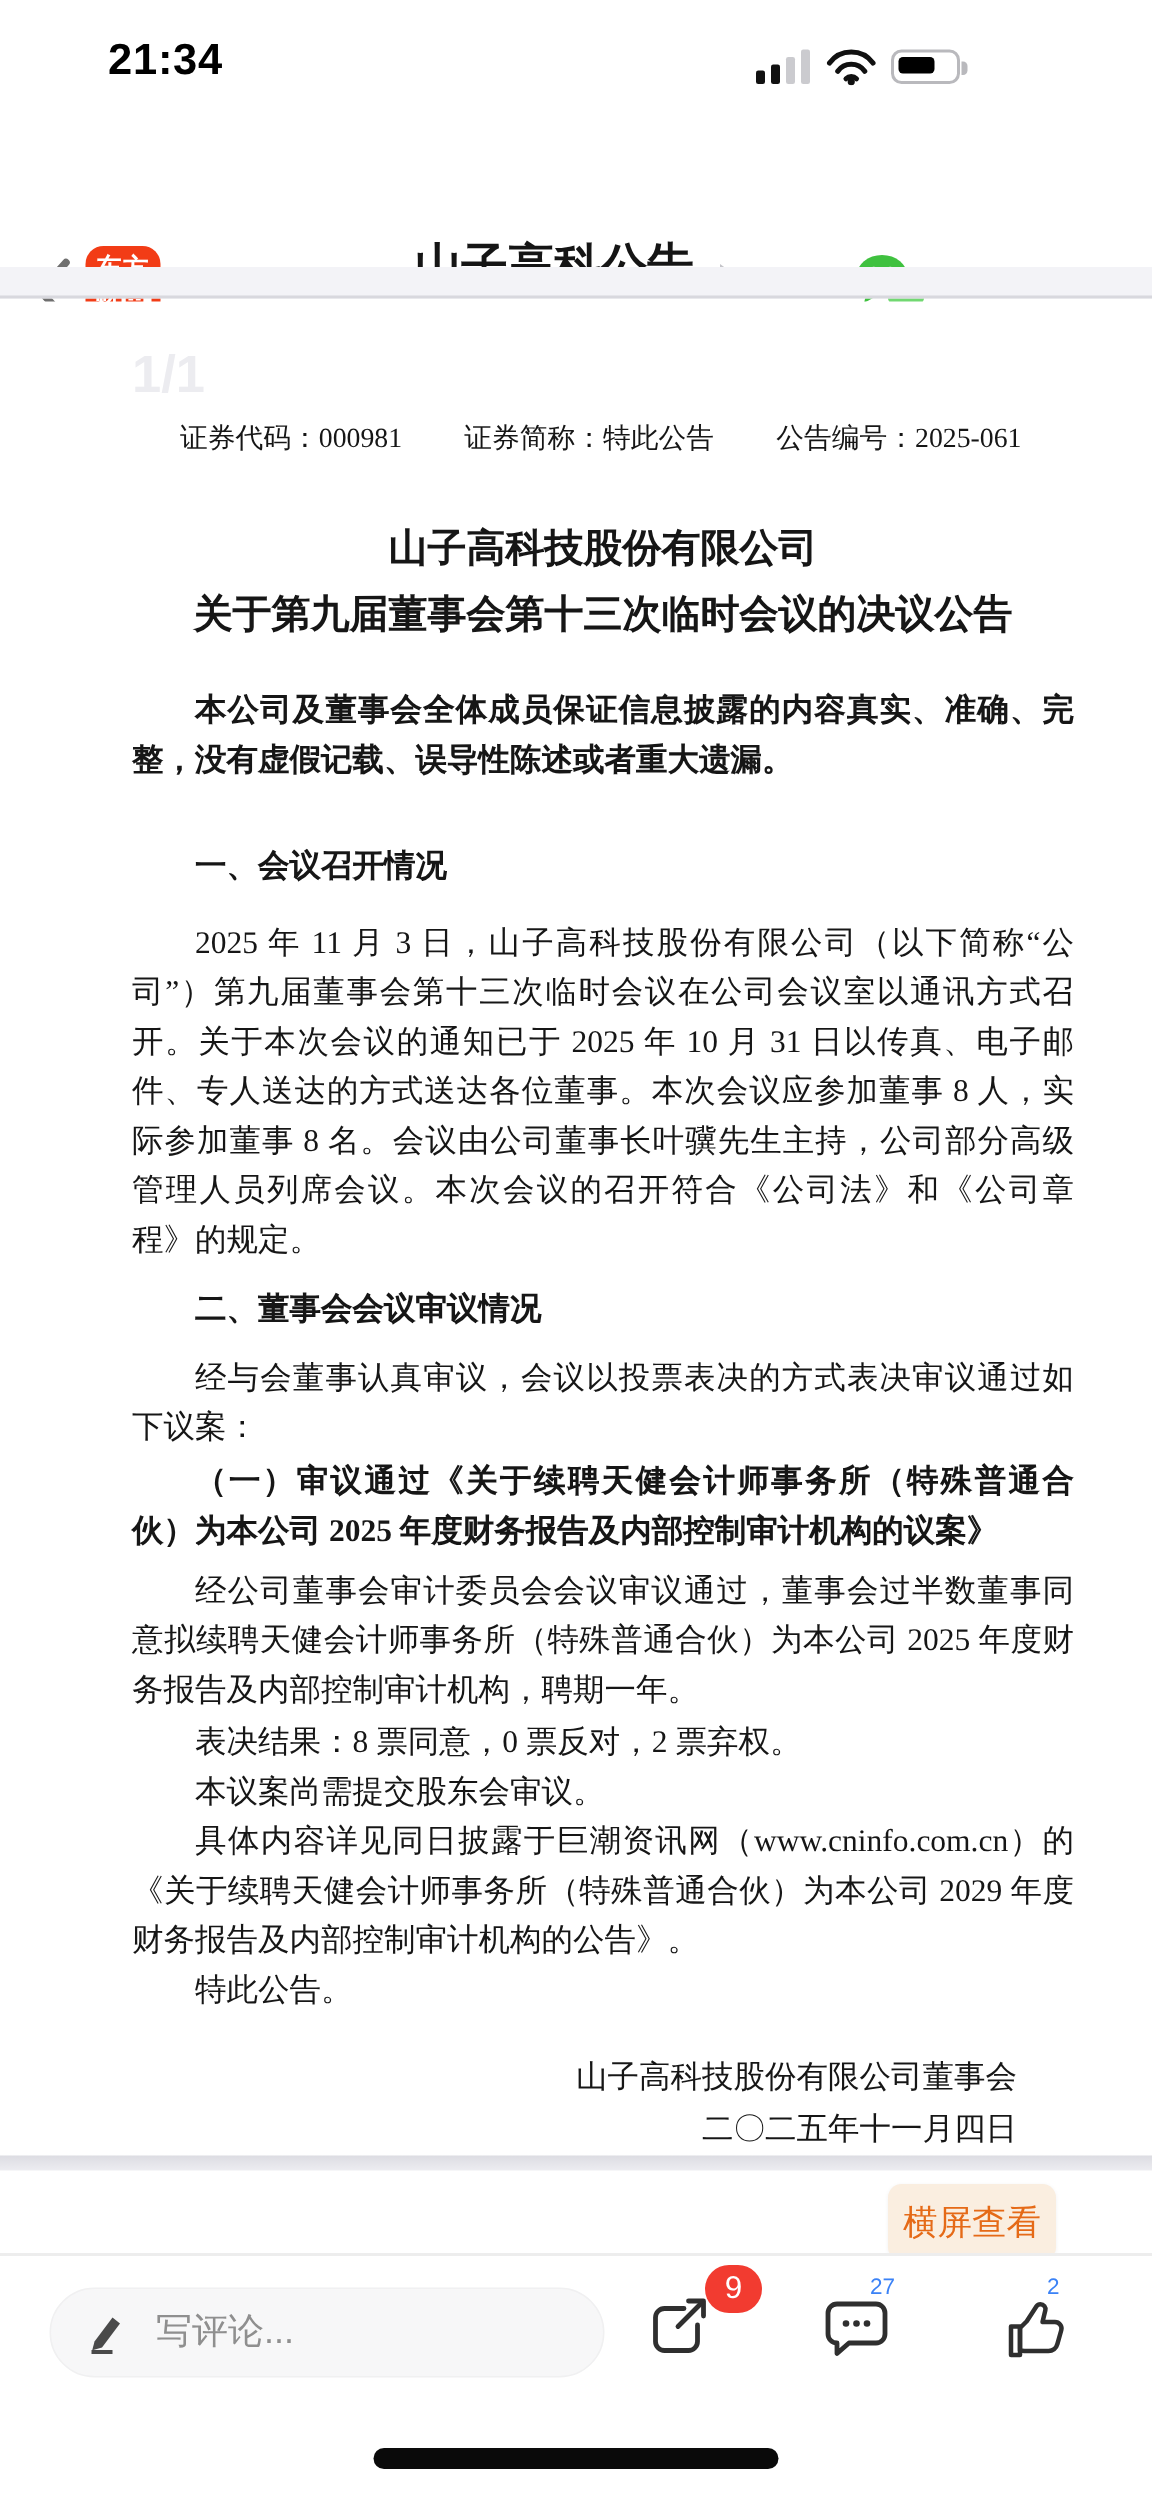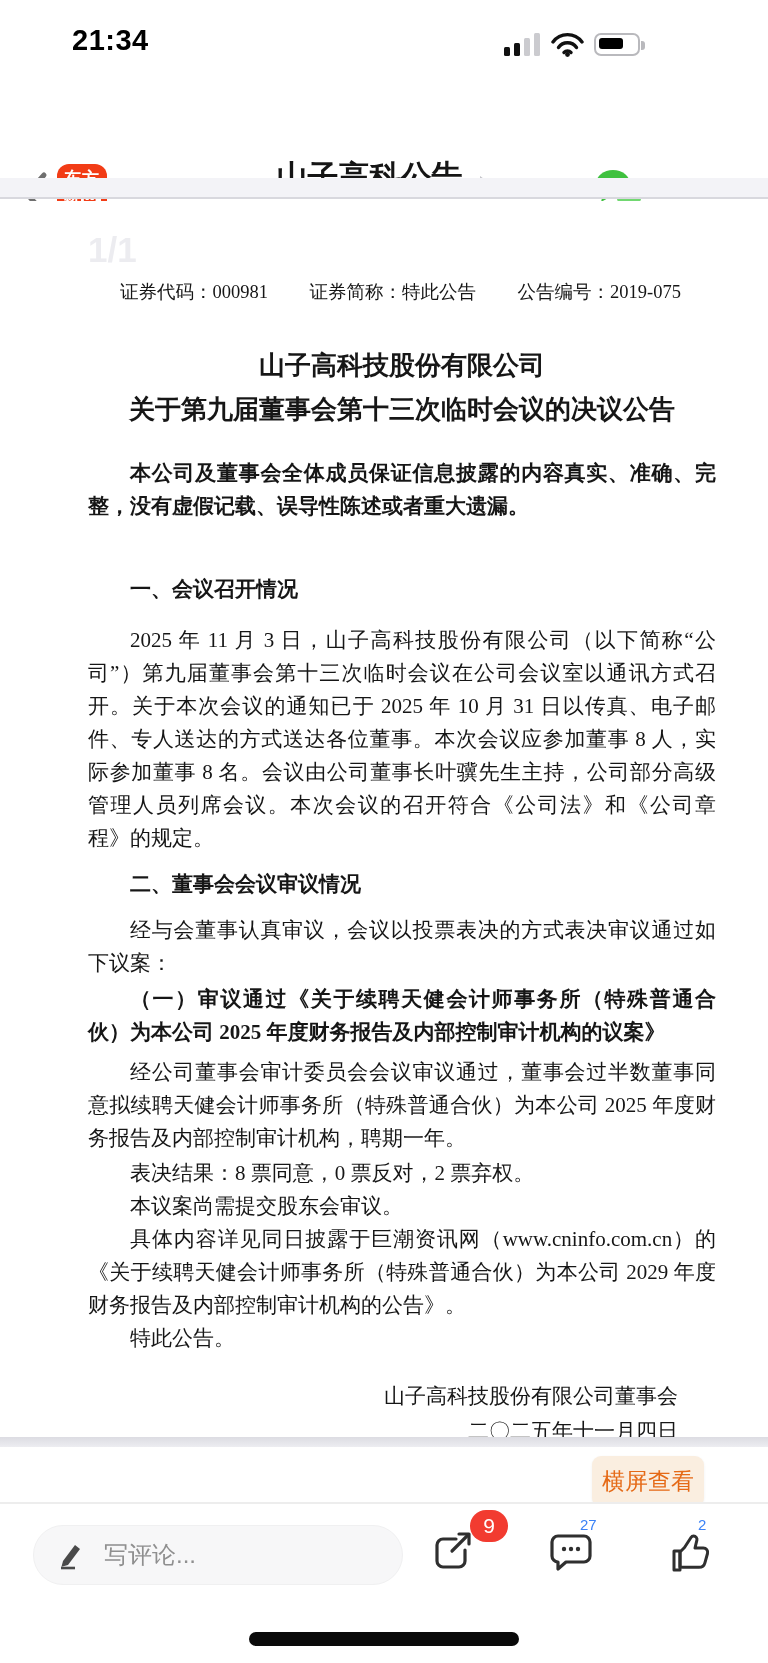--- a/index.html
+++ b/index.html
@@ -8,21 +8,21 @@
 
   
   .status-bar{position:absolute;top:0;left:0;width:688px;height:60px;background:#fff;text-align:center;}
   .status-time{position:absolute;left:72px;top:24px;font-size:29px;font-weight:700;color:#000;letter-spacing:.5px;}
   .status-icons{position:absolute;right:48px;top:32px;display:flex;align-items:center;gap:10px;}
   .battery{position:relative;width:46px;height:23px;border:2.5px solid #b9b9bd;border-radius:7px;box-sizing:border-box;}
   .battery-fill{position:absolute;left:3px;top:3px;width:24px;height:11px;background:#000;border-radius:3px;}
   .battery-cap{position:absolute;right:-7px;top:6px;width:4px;height:9px;background:#b9b9bd;border-radius:0 3px 3px 0;}
 
   
-  .nav-bar{position:absolute;top:60px;left:0;width:732px;height:118px;background:#fff;padding-left:25px;}
+  .nav-bar{position:absolute;top:60px;left:0;width:732px;height:118px;background:#fff;}
   .back-btn{position:absolute;left:20px;top:110px;width:30px;height:48px;}
   .app-badge{position:absolute;left:57px;top:104px;width:50px;height:50px;background:#f23c16;border-radius:12px;
     display:flex;flex-direction:column;align-items:center;justify-content:center;line-height:1.1;}
   .app-badge span{color:#fff;font-size:17px;font-weight:700;letter-spacing:1px;}
   .app-badge .inv{background:#fff;color:#f23c16;padding:0 1px;border-radius:2px;}
   .nav-center{position:absolute;left:0;top:96px;width:768px;text-align:center;}
   .nav-title-row{display:flex;align-items:center;justify-content:center;gap:16px;}
   .nav-title{font-size:31px;font-weight:600;color:#151515;}
   .caret{margin-top:14px;}
   .nav-price-row{margin-top:6px;font-size:23px;color:#3ba55c;display:flex;justify-content:center;gap:22px;}
@@ -35,21 +35,21 @@
   .bottom-strip{position:absolute;top:1437px;left:0;width:768px;height:10px;background:linear-gradient(#dcdce2,#ededf1);}
 
   .page-indicator{position:absolute;left:88px;top:230px;font-size:35px;font-weight:700;color:#ececf0;font-family:"Liberation Sans","DejaVu Sans",sans-serif;}
 
   .info-row{display:flex;justify-content:space-between;padding:0 35px 0 32px;margin-top:78px;font-size:18.5px;white-space:nowrap;}
   .doc-title{ text-align:center;font-size:26px;font-weight:700;line-height:44px;}
   .t1{margin-top:40px;}
   .doc-p{font-size:21px;line-height:33px;text-align:justify;text-indent:2em;margin:0;}
   .bold{font-weight:700;}
   .intro{margin-top:25px;}
-  .h1{margin-top:50px;}
+  .h1{margin-top:38px;}
   .hp{margin-top:18px;}
   .h2{margin-top:13px;}
   .p2{margin-top:13px;}
   .p3{margin-top:3px;}
   .p4{margin-top:7px;}
   .p5{margin-top:2px;}
   .sign{ text-align:right;text-indent:0;padding-right:38px;}
   .sign1{margin-top:25px;}
   .sign2{margin-top:2px;}
 
@@ -140,21 +140,21 @@
       </svg>
     </div>
   </div>
 
   <div class="top-strip"></div>
 
   <div class="doc-page">
     <div class="info-row">
       <span>证券代码：000981</span>
       <span>证券简称：特此公告</span>
-      <span>公告编号：2019-075</span>
+      <span>公告编号：2025-061</span>
     </div>
     <div class="doc-title t1">山子高科技股份有限公司</div>
     <div class="doc-title">关于第九届董事会第十三次临时会议的决议公告</div>
     <p class="doc-p bold intro">本公司及董事会全体成员保证信息披露的内容真实、准确、完整，没有虚假记载、误导性陈述或者重大遗漏。</p>
     <p class="doc-p bold h1">一、会议召开情况</p>
     <p class="doc-p hp">2025 年 11 月 3 日，山子高科技股份有限公司（以下简称“公司”）第九届董事会第十三次临时会议在公司会议室以通讯方式召开。关于本次会议的通知已于 2025 年 10 月 31 日以传真、电子邮件、专人送达的方式送达各位董事。本次会议应参加董事 8 人，实际参加董事 8 名。会议由公司董事长叶骥先生主持，公司部分高级管理人员列席会议。本次会议的召开符合《公司法》和《公司章程》的规定。</p>
     <p class="doc-p bold h2">二、董事会会议审议情况</p>
     <p class="doc-p p2">经与会董事认真审议，会议以投票表决的方式表决审议通过如下议案：</p>
     <p class="doc-p bold p3">（一）审议通过《关于续聘天健会计师事务所（特殊普通合伙）为本公司 2025 年度财务报告及内部控制审计机构的议案》</p>
     <p class="doc-p p4">经公司董事会审计委员会会议审议通过，董事会过半数董事同意拟续聘天健会计师事务所（特殊普通合伙）为本公司 2025 年度财务报告及内部控制审计机构，聘期一年。</p>

